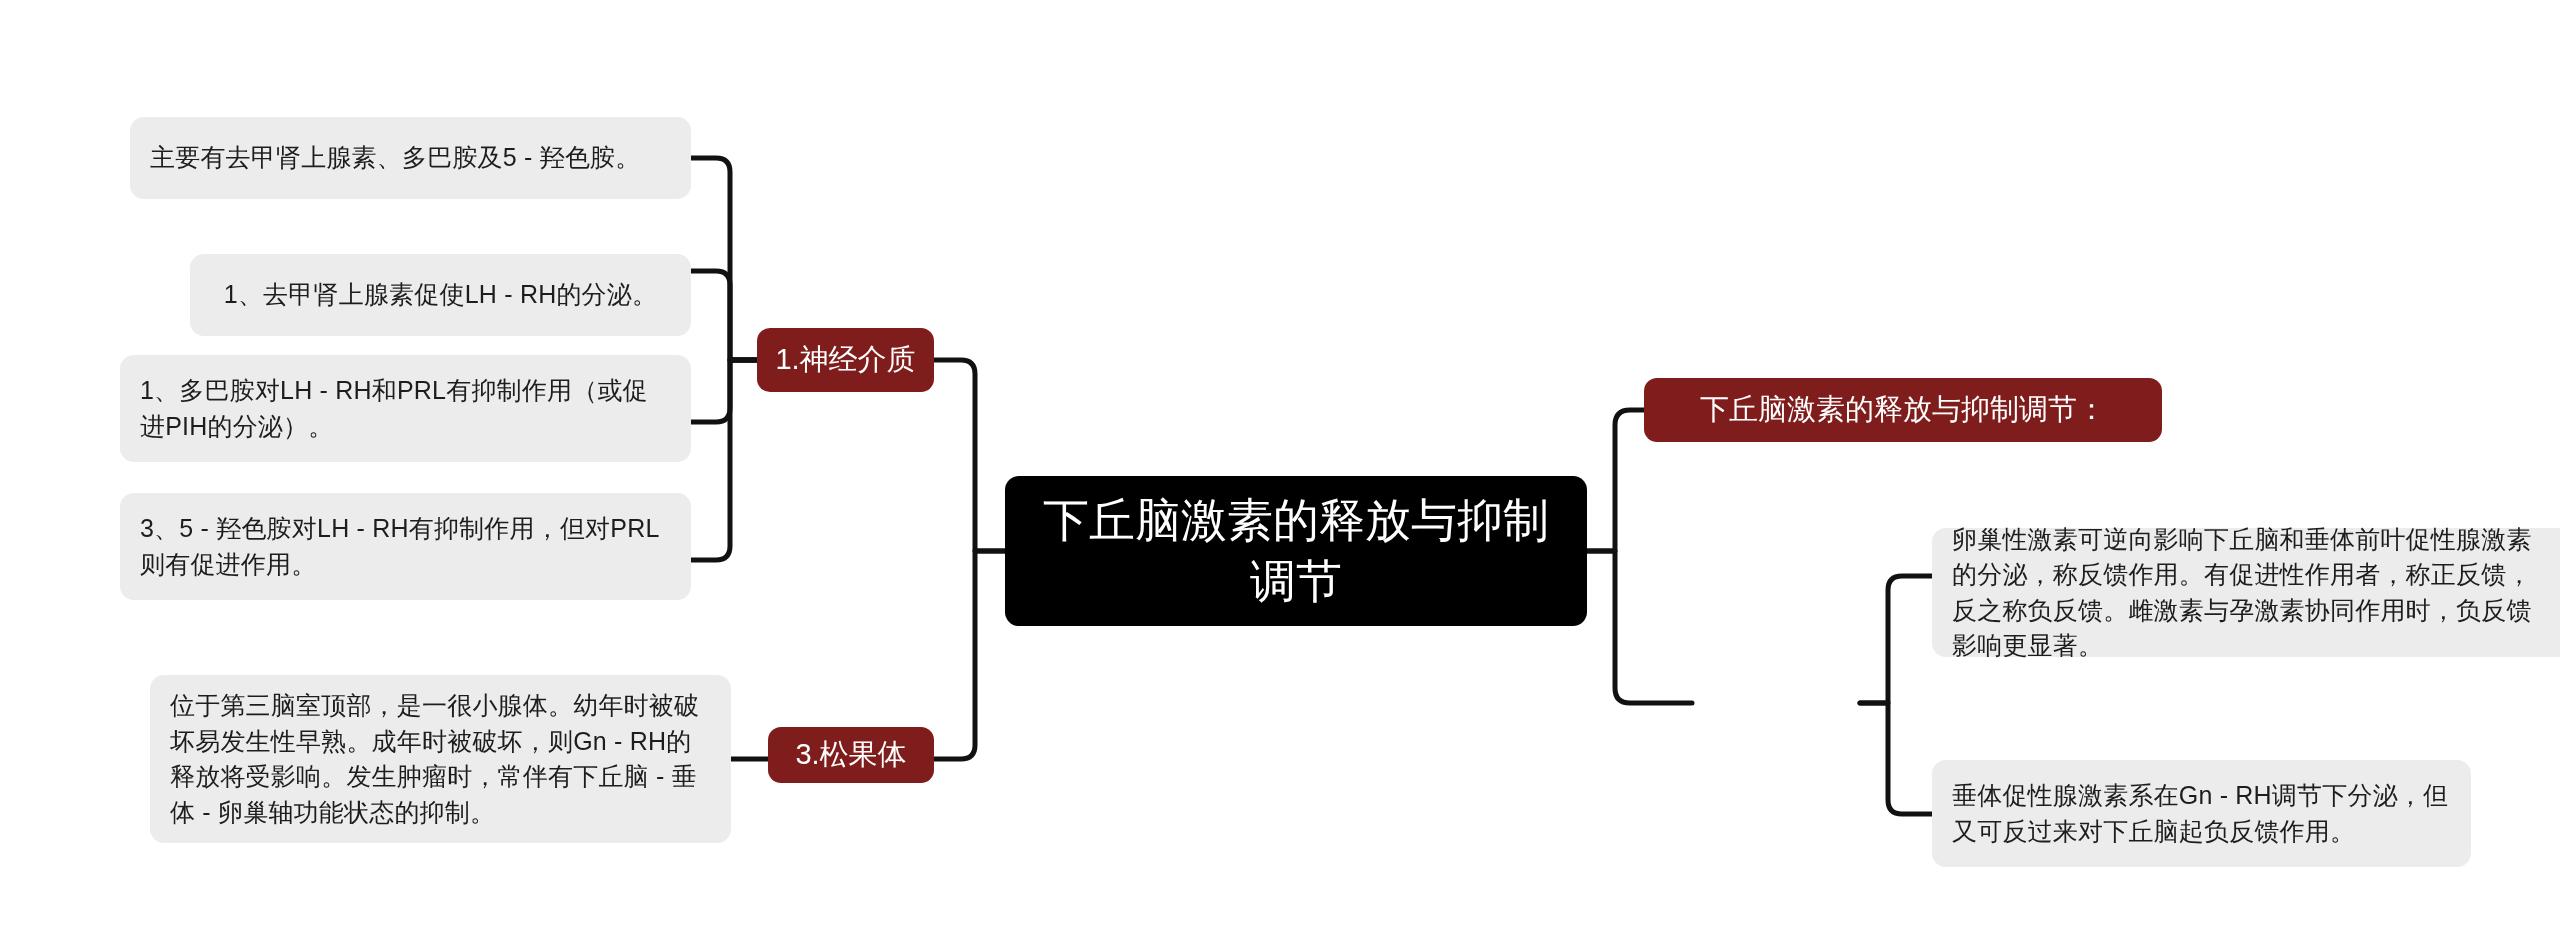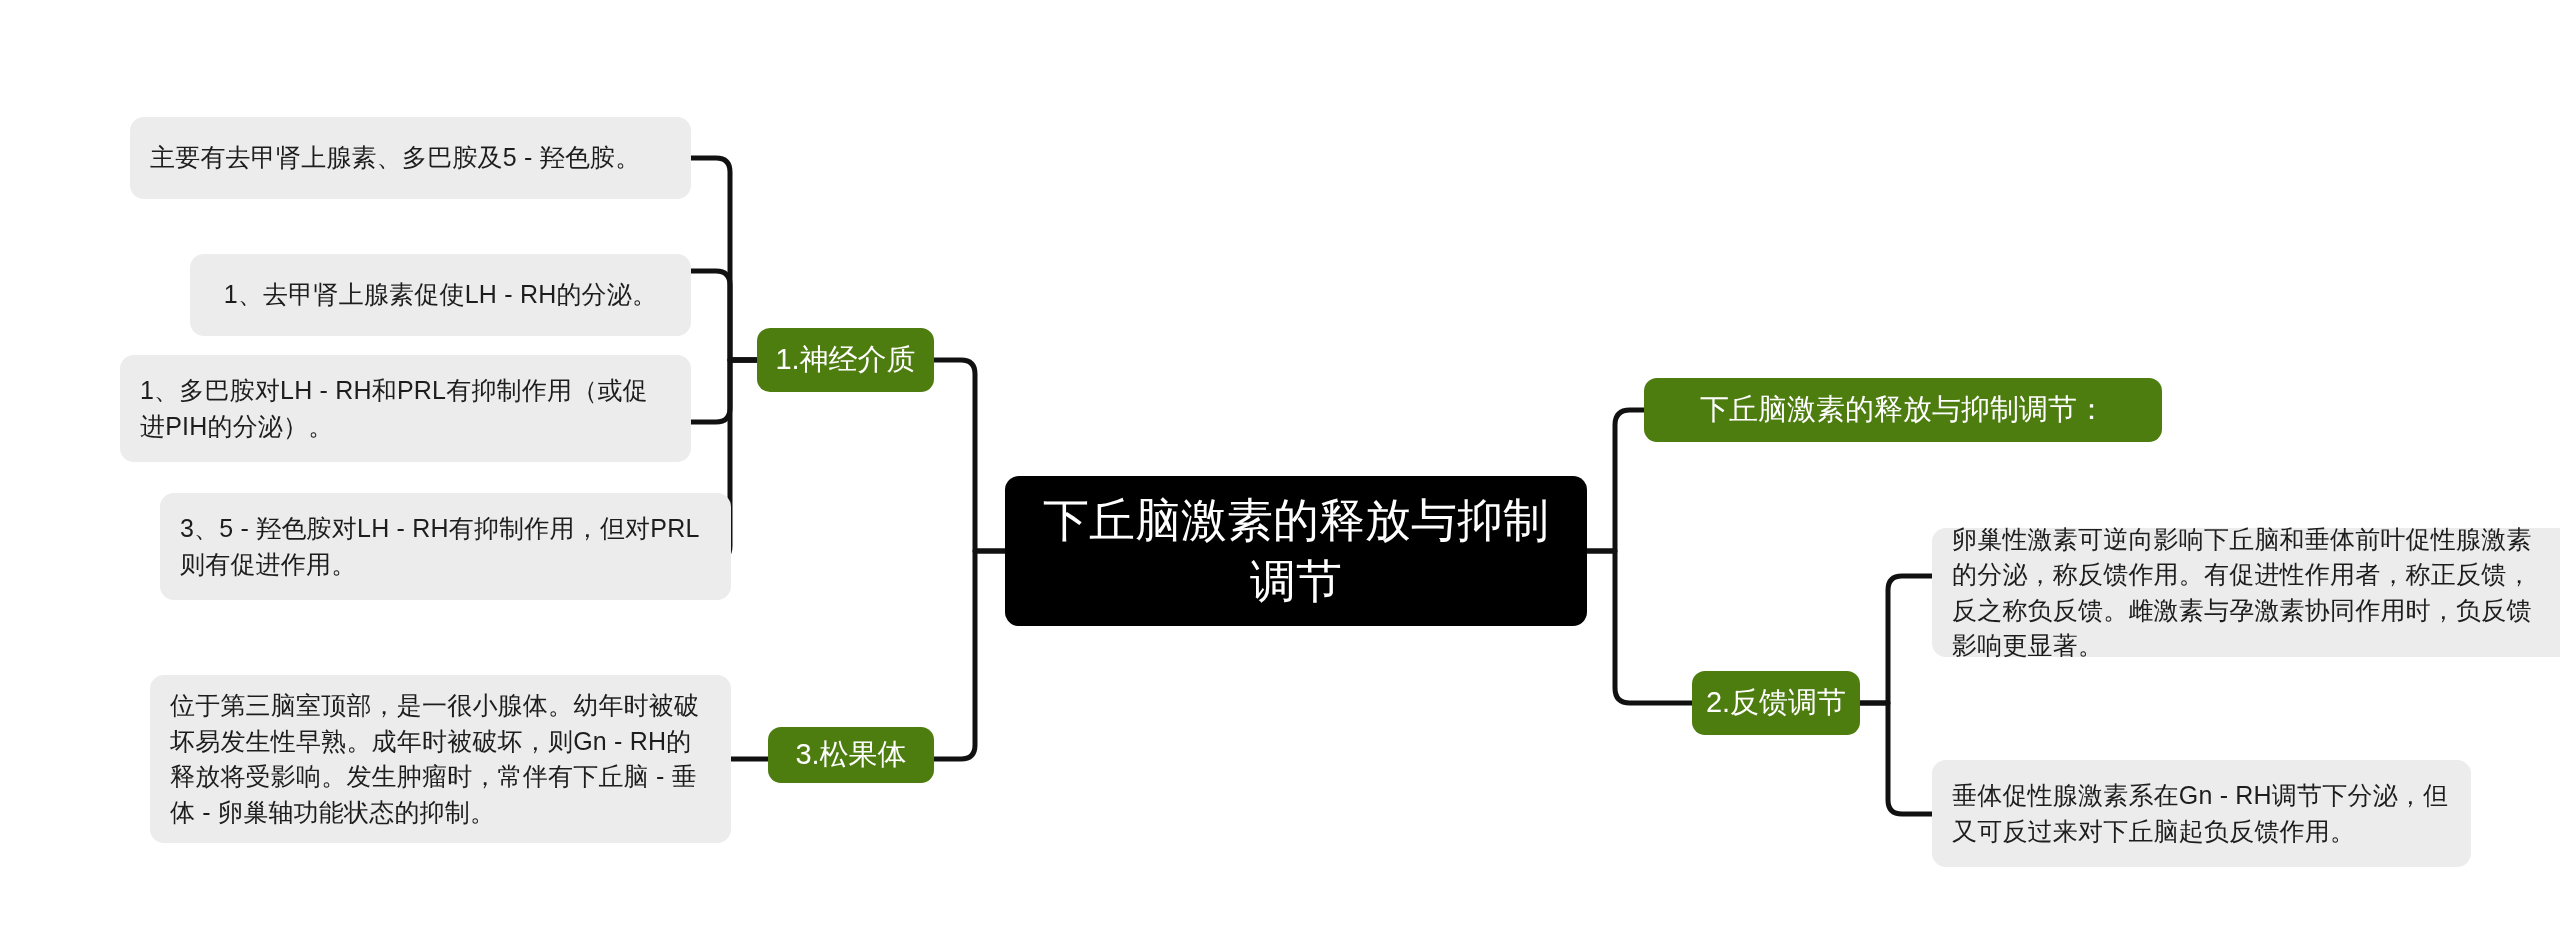--- a/index.html
+++ b/index.html
@@ -44,21 +44,21 @@
     font-size: 25px;
     line-height: 1.42;
     padding: 18px 20px;
     letter-spacing: 0.2px;
   }
   .leaf .txt { display: block; width: 100%; }
 
   .leaf.center-al { text-align: center; justify-content: center; }
 
   .branch {
-    background: #4d7c0f;
+    background: #7f1d1d;
     border-radius: 13px;
     color: #ffffff;
     font-size: 29px;
     line-height: 1.3;
     padding: 28px 20px;
     justify-content: center;
     text-align: center;
     white-space: nowrap;
     font-weight: 400;
   }
@@ -116,39 +116,36 @@
   </div>
 
   <div class="node leaf center-al" style="left:190px; top:230px; width:501px; height:82px;margin-top:24px;">
     <span class="txt">1、去甲肾上腺素促使LH - RH的分泌。</span>
   </div>
 
   <div class="node leaf" style="left:120px; top:355px; width:571px; height:107px;">
     <span class="txt">1、多巴胺对LH - RH和PRL有抑制作用（或促进PIH的分泌）。</span>
   </div>
 
-  <div class="node leaf" style="left:120px; top:493px; width:571px; height:107px;margin-left:40px;">
+  <div class="node leaf" style="left:120px; top:493px; width:571px; height:107px;">
     <span class="txt">3、5 - 羟色胺对LH - RH有抑制作用，但对PRL则有促进作用。</span>
   </div>
 
   <div class="node branch" style="left:768px; top:727px; width:166px; height:56px;">
     <span class="txt">3.松果体</span>
   </div>
 
   <div class="node leaf" style="left:150px; top:675px; width:581px; height:168px;">
     <span class="txt">位于第三脑室顶部，是一很小腺体。幼年时被破坏易发生性早熟。成年时被破坏，则Gn - RH的释放将受影响。发生肿瘤时，常伴有下丘脑 - 垂体 - 卵巢轴功能状态的抑制。</span>
   </div>
 
   <div class="node branch" style="left:1644px; top:378px; width:518px; height:64px;">
     <span class="txt">下丘脑激素的释放与抑制调节：</span>
   </div>
 
-  <div class="node branch" style="left:1692px; top:671px; width:168px; height:64px;">
-    <span class="txt">2.反馈调节</span>
-  </div>
 
   <div class="node leaf" style="left:1932px; top:528px; width:644px; height:129px;">
     <span class="txt">卵巢性激素可逆向影响下丘脑和垂体前叶促性腺激素的分泌，称反馈作用。有促进性作用者，称正反馈，反之称负反馈。雌激素与孕激素协同作用时，负反馈影响更显著。</span>
   </div>
 
   <div class="node leaf" style="left:1932px; top:760px; width:539px; height:107px;">
     <span class="txt">垂体促性腺激素系在Gn - RH调节下分泌，但又可反过来对下丘脑起负反馈作用。</span>
   </div>
 
 </div>

